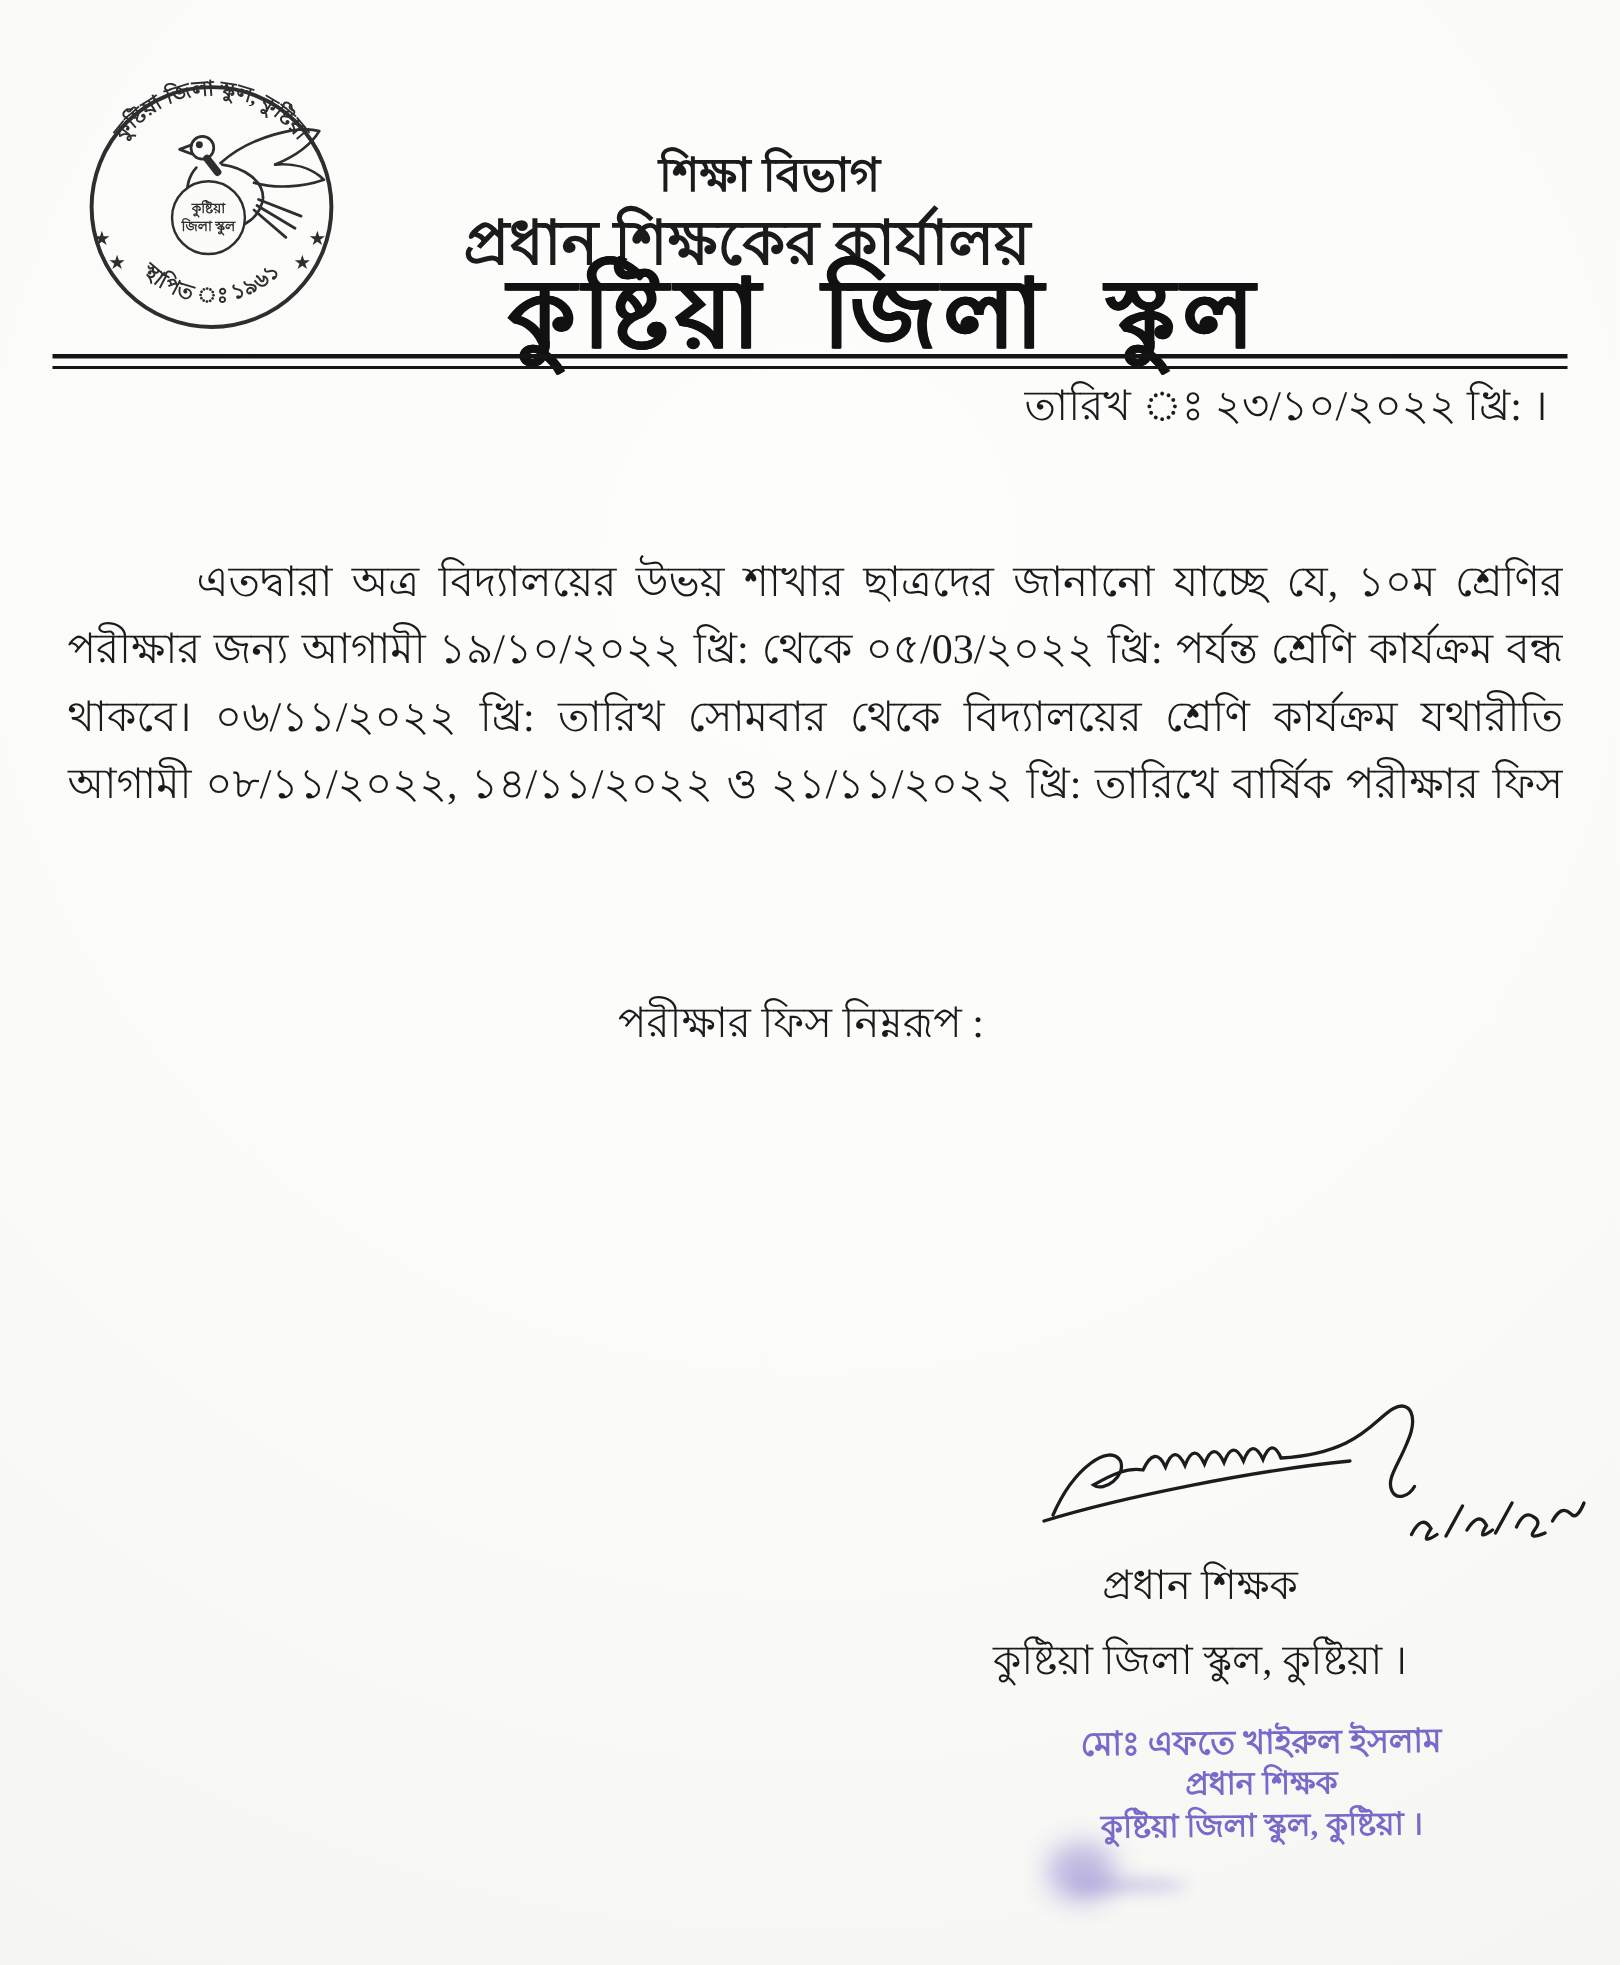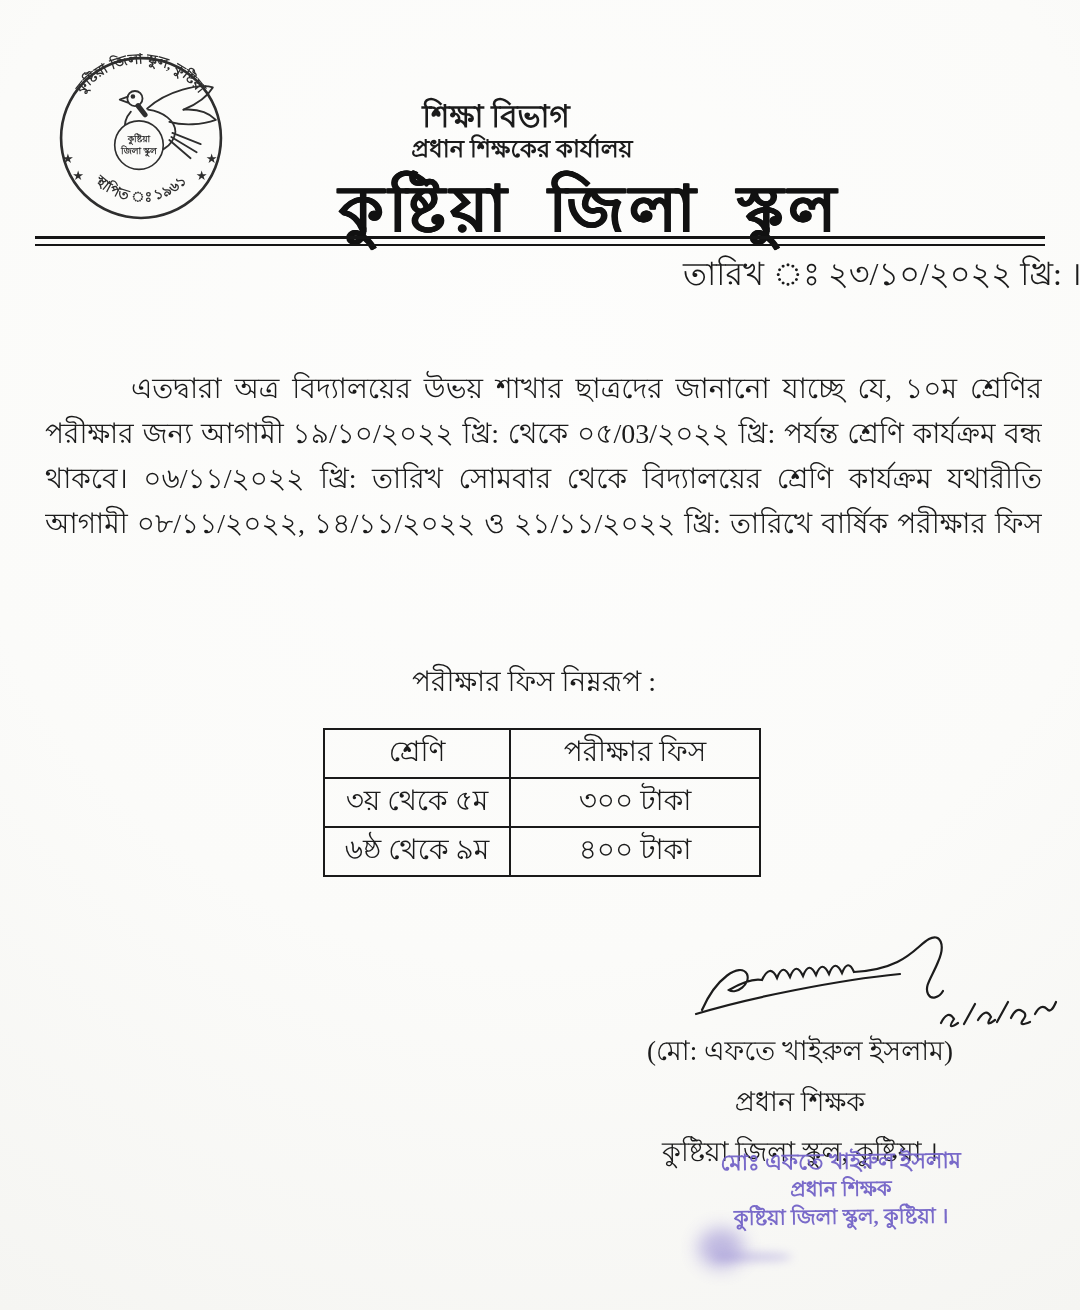--- a/index.html
+++ b/index.html
@@ -12,33 +12,33 @@
   .page{
     position:relative;width:1080px;height:1310px;overflow:hidden;
     background:radial-gradient(circle at 50% 28%, #fdfdfc 0%, #fbfbf9 55%, #f5f5f2 100%);
   }
   
   .seal{position:absolute;left:48px;top:50px;width:186px;height:172px;}
   .seal svg{width:100%;height:100%;}
   
   .hline{position:absolute;white-space:nowrap;transform:translateX(-50%);}
   .h1{top:54px;left:507px;font-size:27px;font-weight:600;}
-  .h2{top:92px;left:496px;font-size:31px;font-weight:600;}
-  .h3{top:130px;left:522px;font-size:24px;font-weight:700;}
+  .h2{top:92px;left:513px;font-size:31px;font-weight:600;}
+  .h3{top:130px;left:498px;font-size:41px;font-weight:700;}
   .school-title{
     top:160px;left:590px;font-size:64px;font-weight:800;
     font-family:Liberation Serif, serif;
     letter-spacing:5px;word-spacing:16px;color:#111;
     text-shadow:0.6px 0 0 #111, -0.6px 0 0 #111;
   }
   .rule{
     position:absolute;left:35px;top:236px;width:1010px;height:5px;
     border-top:3px solid #151515;border-bottom:2px solid #151515;
   }
-  .dateline{position:absolute;left:683px;top:249px;font-size:32px;white-space:nowrap;}
+  .dateline{position:absolute;left:683px;top:249px;font-size:28px;white-space:nowrap;}
   
   .body-text{position:absolute;left:45px;top:366px;width:997px;font-size:28px;}
   .body-text .ln{height:45px;line-height:45px;white-space:nowrap;}
   .jline{text-align:justify;text-align-last:justify;white-space:normal !important;overflow:hidden;}
   .indent{padding-left:86px;}
   
   .fees-heading{position:absolute;left:412px;top:660px;font-size:28px;font-weight:400;white-space:nowrap;}
   table.fees{
     position:absolute;left:323px;top:728px;border-collapse:collapse;
     font-size:28px;
@@ -123,54 +123,37 @@
 
   <div class="body-text">
     <div class="ln jline indent">এতদ্বারা অত্র বিদ্যালয়ের উভয় শাখার ছাত্রদের জানানো যাচ্ছে যে, ১০ম শ্রেণির নির্বাচনী</div>
     <div class="ln jline">পরীক্ষার জন্য আগামী ১৯/১০/২০২২ খ্রি: থেকে ০৫/03/২০২২ খ্রি: পর্যন্ত শ্রেণি কার্যক্রম বন্ধ</div>
     <div class="ln jline">থাকবে। ০৬/১১/২০২২ খ্রি: তারিখ সোমবার থেকে বিদ্যালয়ের শ্রেণি কার্যক্রম যথারীতি চলবে।</div>
     <div class="ln jline">আগামী ০৮/১১/২০২২, ১৪/১১/২০২২ ও ২১/১১/২০২২ খ্রি: তারিখে বার্ষিক পরীক্ষার ফিস এবং</div>
   </div>
 
   <div class="fees-heading">পরীক্ষার ফিস নিম্নরূপ :</div>
 
-  <table class="fees">
-    <tbody>
-      <tr>
-        <th class="c1">শ্রেণি</th>
-        <th class="c2">পরীক্ষার ফিস</th>
-      </tr>
-      <tr>
-        <td>৩য় থেকে ৫ম</td>
-        <td>৩০০ টাকা</td>
-      </tr>
-      <tr>
-        <td>৬ষ্ঠ থেকে ৯ম</td>
-        <td>৪০০ টাকা</td>
-      </tr>
-    </tbody>
-  </table>
 
   <svg class="sig-svg" viewBox="0 0 372 118">
     <g fill="none" stroke="#1c1c1c" stroke-width="2.2" stroke-linecap="round">
       <path d="M14,82 C28,50 52,34 59,46 C63,56 48,67 41,62 C53,55 64,50 74,52
                q8,-17 15,-2 q6,-16 13,-1 q6,-16 13,-1 q6,-16 13,-1 q6,-16 13,-1 q6,-16 13,-1 q6,-15 12,-1
                C218,41 228,18 241,11 C252,5 258,16 250,34 C244,49 236,58 240,66 C243,72 251,70 255,63"></path>
       <path d="M8,86 C60,70 150,52 212,46"></path>
       <path d="M253,95 q7,-14 13,-4 q-8,12 4,4"></path>
       <path d="M276,96 l11,-20"></path>
       <path d="M290,92 q8,-13 13,-3 q-7,11 4,3"></path>
       <path d="M309,94 l11,-20"></path>
       <path d="M323,90 q5,-11 11,-7 q6,3 1,9 q-5,7 7,2"></path>
       <path d="M347,86 q6,-11 12,-5 q4,5 9,-7"></path>
     </g>
   </svg>
 
   <div class="sig-block">
-    <div class="sig-name">(মো: এফতে খাইরুল ইসলাম)</div>
     <div class="sig-title">প্রধান শিক্ষক</div>
     <div class="sig-school">কুষ্টিয়া জিলা স্কুল, কুষ্টিয়া ।</div>
   </div>
 
   <div class="stamp" style="color: rgb(111, 95, 198);">
     <div class="s1">মোঃ এফতে খাইরুল ইসলাম</div>
     <div class="s2">প্রধান শিক্ষক</div>
     <div class="s3">কুষ্টিয়া জিলা স্কুল, কুষ্টিয়া ।</div>
   </div>
   <div class="smudge"></div>

